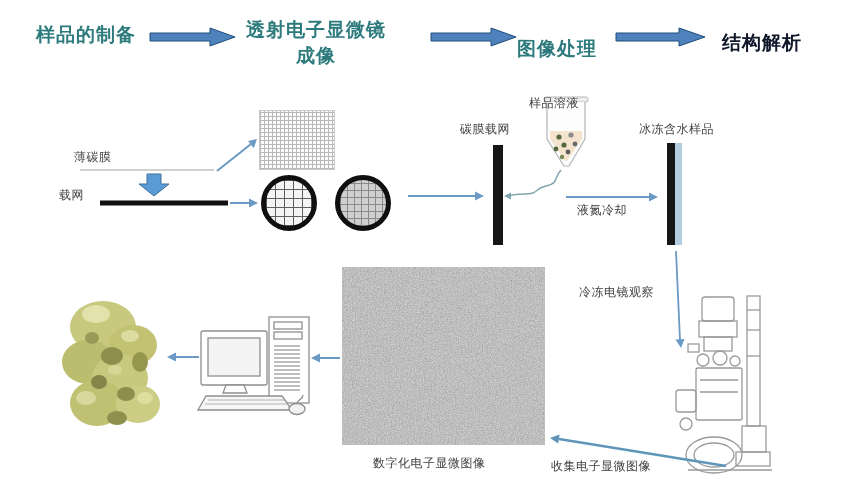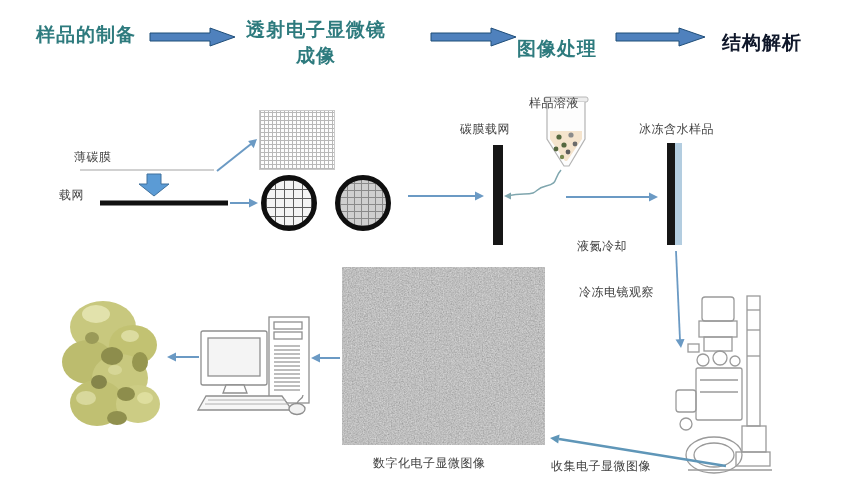--- a/index.html
+++ b/index.html
@@ -216,19 +216,19 @@
   </svg>
 
   <div class="abs" id="grid-square"></div>
   <div class="abs grid-circle" id="grid-circle-1"></div>
   <div class="abs grid-circle" id="grid-circle-2"></div>
 
   <div class="lbl" style="left:74px;top:149px;">薄碳膜</div>
   <div class="lbl" style="left:59px;top:187px;text-align:center;">载网</div>
   <div class="lbl" style="left:460px;top:121px;">碳膜载网</div>
   <div class="lbl" style="left:529px;top:84px;margin-top:11px;">样品溶液</div>
-  <div class="lbl" style="left:577px;top:202px;margin-top:36px;">液氮冷却</div>
+  <div class="lbl" style="left:577px;top:202px;">液氮冷却</div>
   <div class="lbl" style="left:639px;top:121px;">冰冻含水样品</div>
   <div class="lbl" style="left:579px;top:284px;">冷冻电镜观察</div>
   <div class="lbl" style="left:373px;top:455px;">数字化电子显微图像</div>
   <div class="lbl" style="left:551px;top:458px;">收集电子显微图像</div>
 
 </div>
 
 </body></html>

